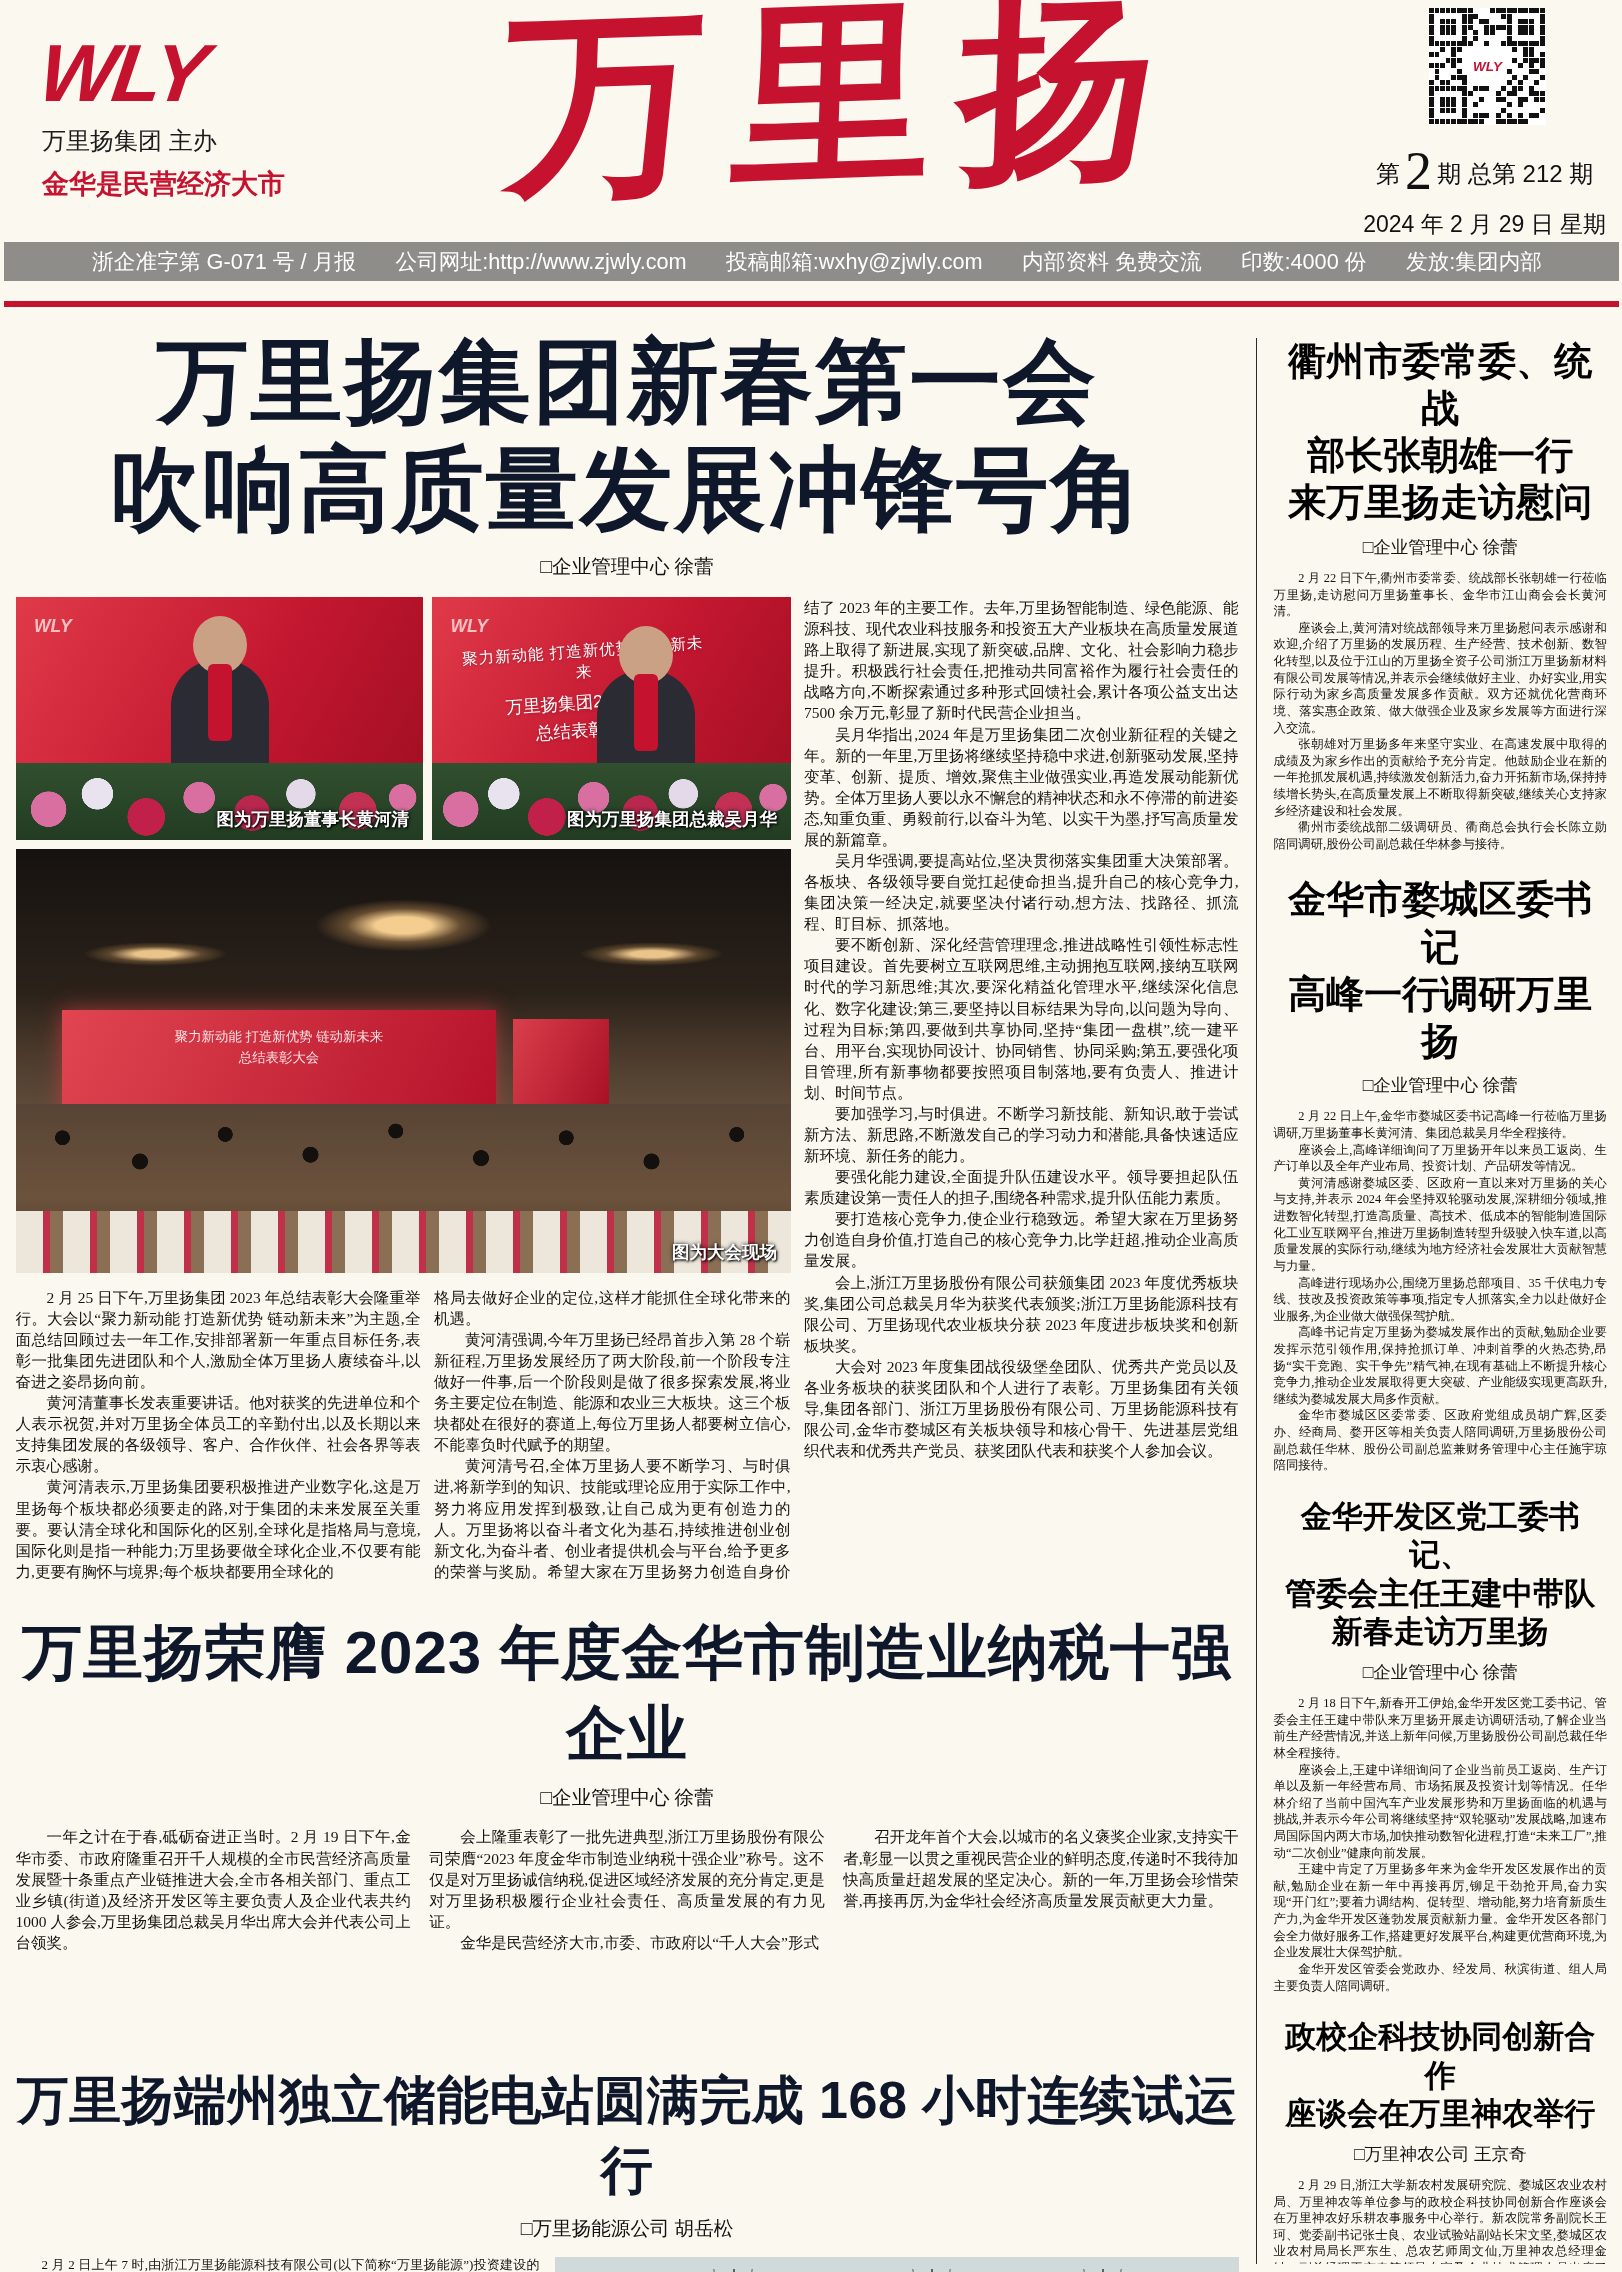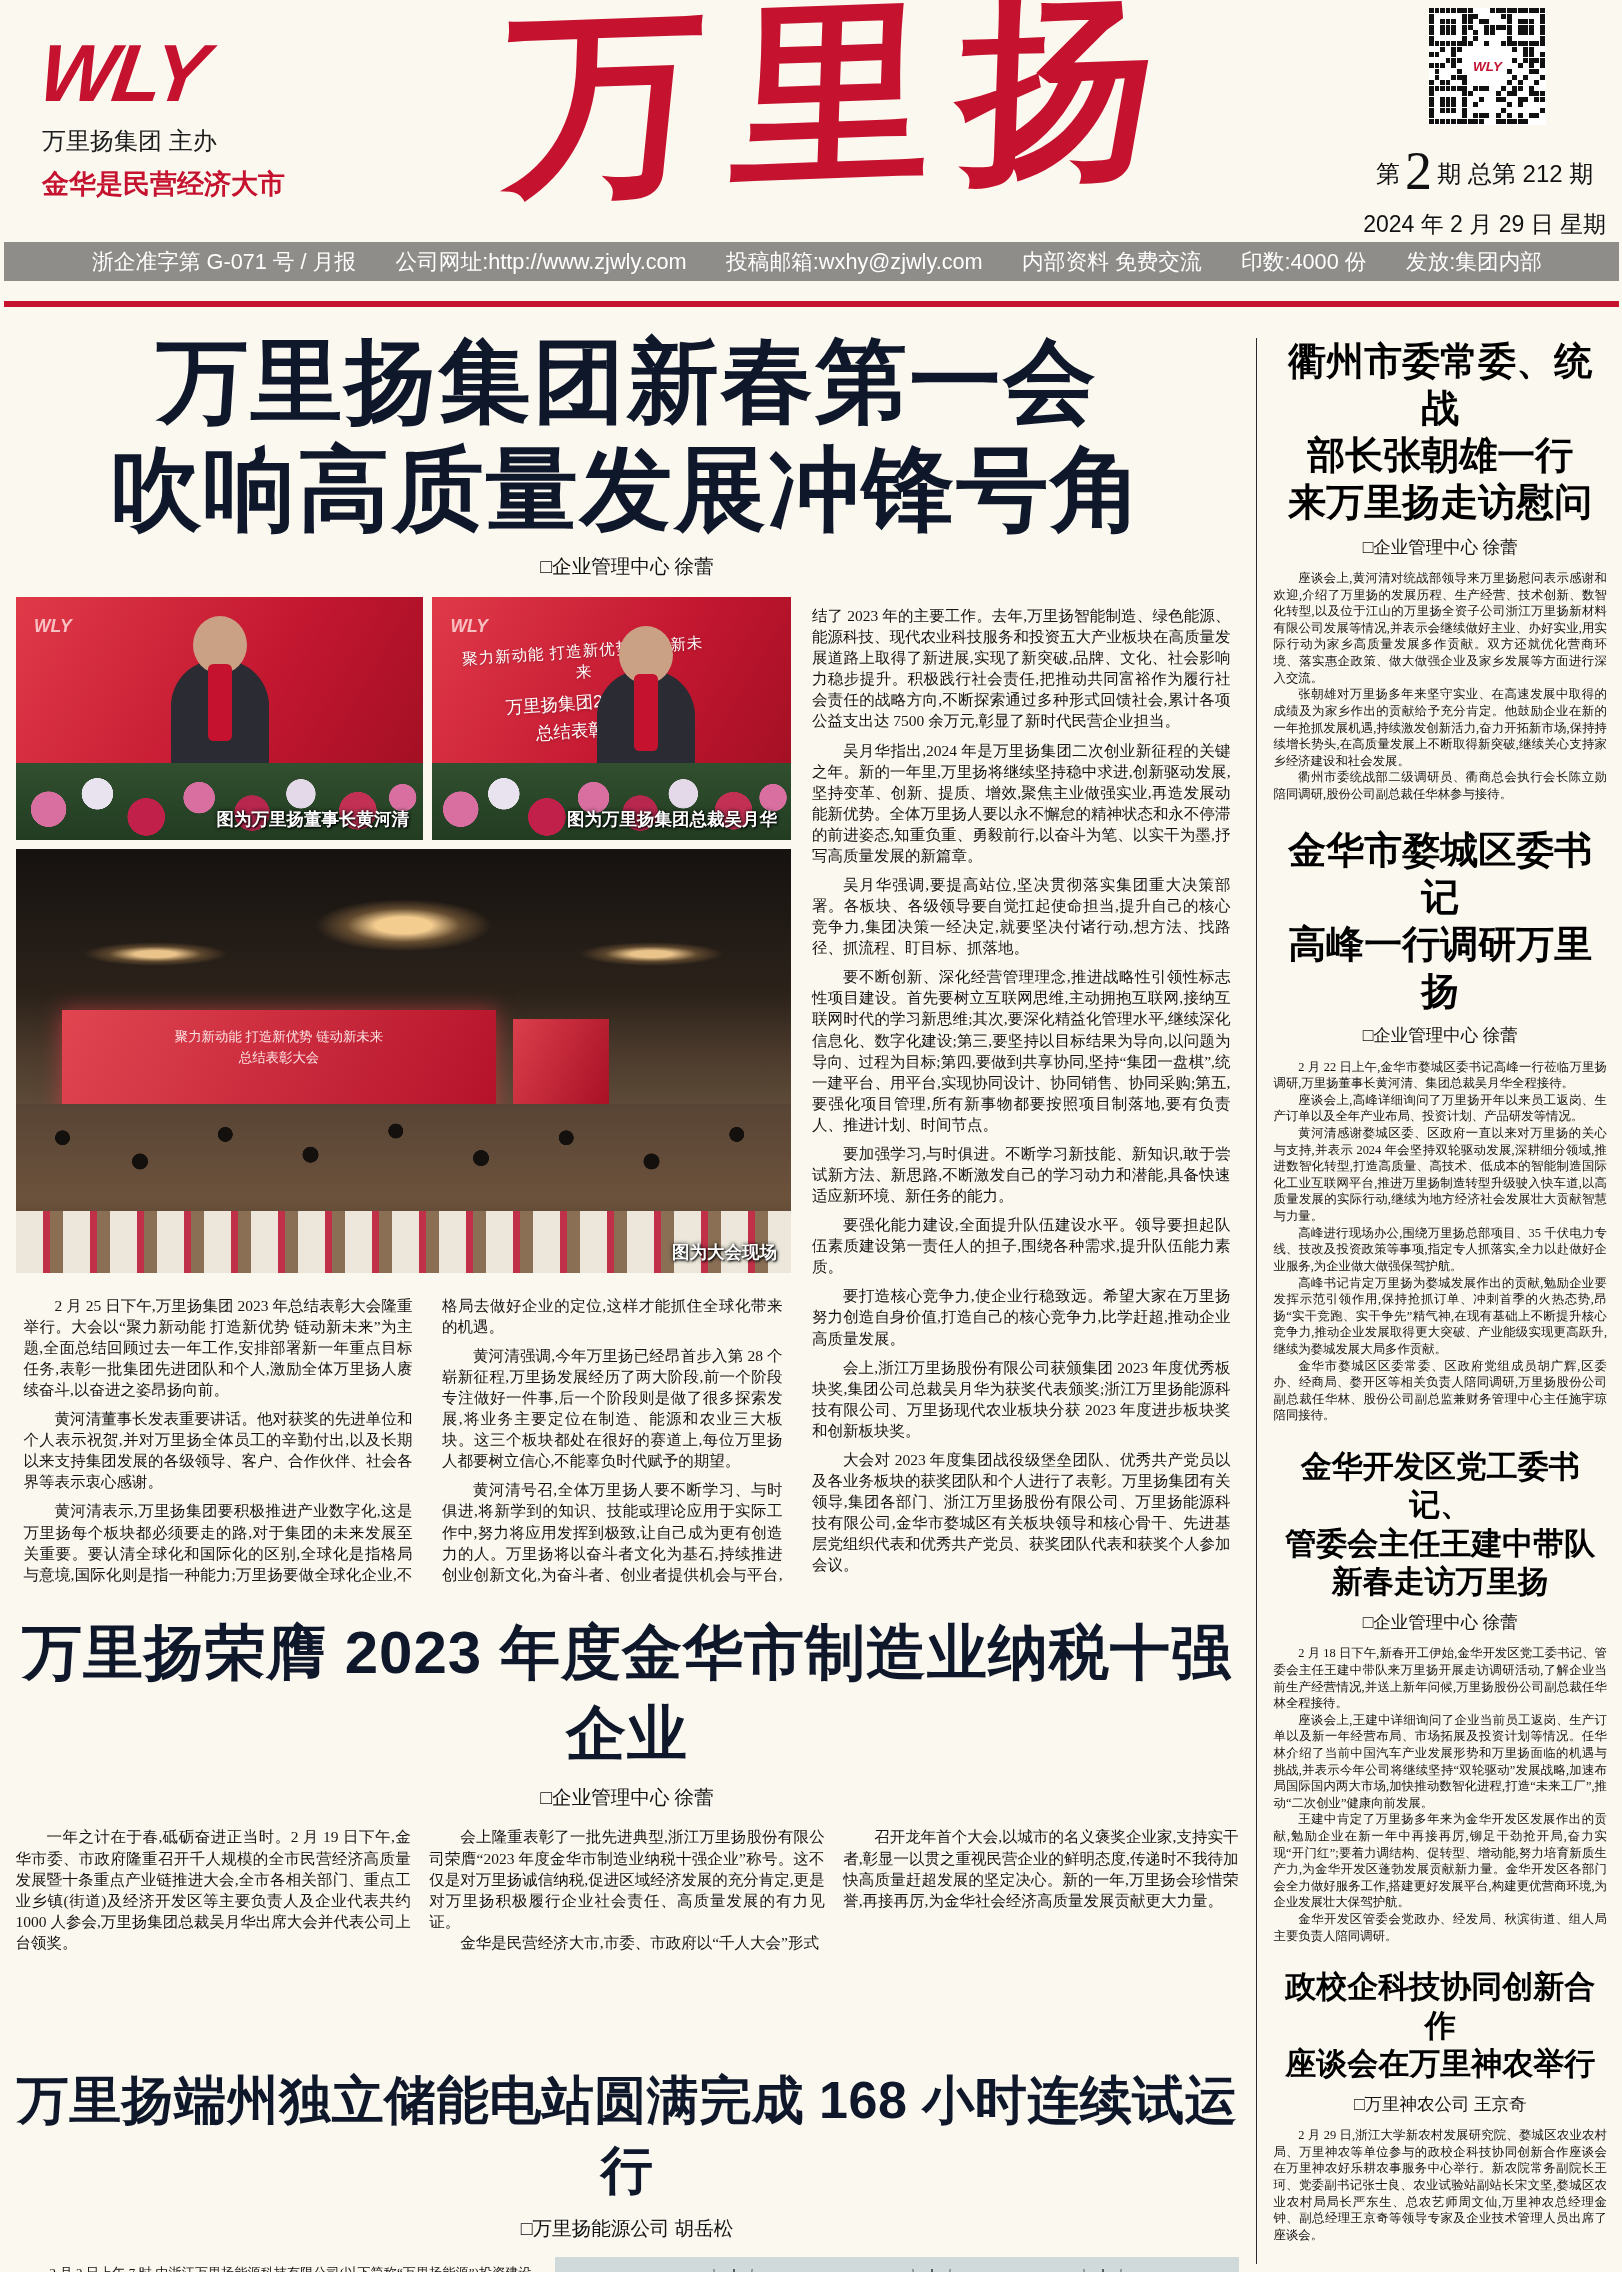--- a/index.html
+++ b/index.html
@@ -92,21 +92,21 @@
       radial-gradient(circle at 82% 34%, #14100d 0 7.7px, transparent 8.3px),
       radial-gradient(circle at 93% 18%, #14100d 0 7.2px, transparent 7.7px),
       linear-gradient(#584435 0%,#6b523c 55%,#4a3a2c 100%);}
   .chairs{position:absolute;left:0;bottom:0;width:100%;height:62px;
     background:repeating-linear-gradient(90deg,#ece7da 0 27px,#c03048 27px 34px,#8a6f55 34px 47px);}
   .text-row{display:flex;gap:13.4px;margin-top:13.4px;height:296px;overflow:hidden;}
   .t-col{font-size:15.5px;line-height:1.36;text-align:justify;}
   .t-col1{width:405px;flex:none;}
   .t-col2{flex:1;}
   .col3{flex:1;font-size:15.5px;line-height:1.36;text-align:justify;overflow:hidden;}
-  .t-col p,.col3 p,.s3-text p,.rail-body p{margin:8px;text-indent:2em;}
+  .t-col p,.col3 p,.s3-text p,.rail-body p{margin:0;text-indent:2em;}
   p.cont{text-indent:0;}
   
   .story2{margin-top:20.6px;}
   .s2-headline{font-size:60px;letter-spacing:1px;}
   .cols3row{display:flex;gap:18.6px;margin-top:15.5px;height:222px;overflow:hidden;}
   .cols3row .c{flex:1;font-size:15.5px;line-height:1.36;text-align:justify;}
   .cols3row .c p{margin:0;text-indent:2em;}
   
   .story3{margin-top:17.5px;}
   .s3-headline{font-size:52px;letter-spacing:0.5px;}
@@ -481,20 +481,21 @@
   <div class="rail">
 
     <div class="rail-article">
       <div class="rail-title sz-a">
         <div>衢州市委常委、统战</div>
         <div>部长张朝雄一行</div>
         <div>来万里扬走访慰问</div>
       </div>
       <div class="rail-byline">□企业管理中心 徐蕾</div>
       <div class="rail-body">
+        <p>2 月 22 日下午,衢州市委常委、统战部长张朝雄一行莅临万里扬,走访慰问万里扬董事长、金华市江山商会会长黄河清。</p>
         <p>座谈会上,黄河清对统战部领导来万里扬慰问表示感谢和欢迎,介绍了万里扬的发展历程、生产经营、技术创新、数智化转型,以及位于江山的万里扬全资子公司浙江万里扬新材料有限公司发展等情况,并表示会继续做好主业、办好实业,用实际行动为家乡高质量发展多作贡献。双方还就优化营商环境、落实惠企政策、做大做强企业及家乡发展等方面进行深入交流。</p>
         <p>张朝雄对万里扬多年来坚守实业、在高速发展中取得的成绩及为家乡作出的贡献给予充分肯定。他鼓励企业在新的一年抢抓发展机遇,持续激发创新活力,奋力开拓新市场,保持持续增长势头,在高质量发展上不断取得新突破,继续关心支持家乡经济建设和社会发展。</p>
         <p>衢州市委统战部二级调研员、衢商总会执行会长陈立勋陪同调研,股份公司副总裁任华林参与接待。</p>
       </div>
     </div>
 
     <div class="rail-article">
       <div class="rail-title sz-a">
         <div>金华市婺城区委书记</div>
         <div>高峰一行调研万里扬</div>

